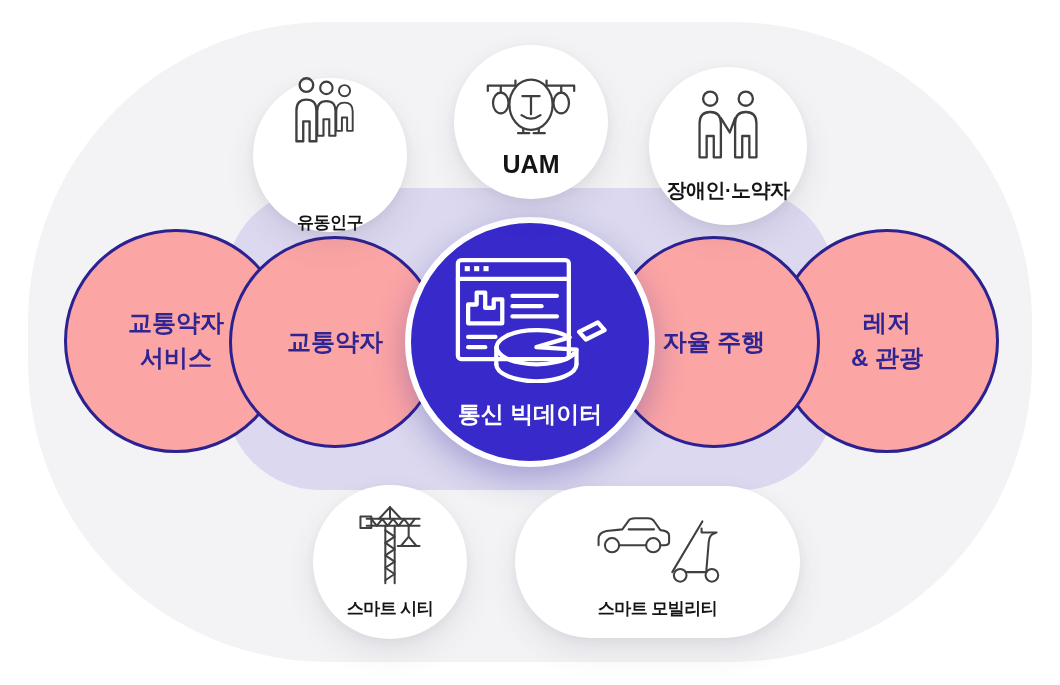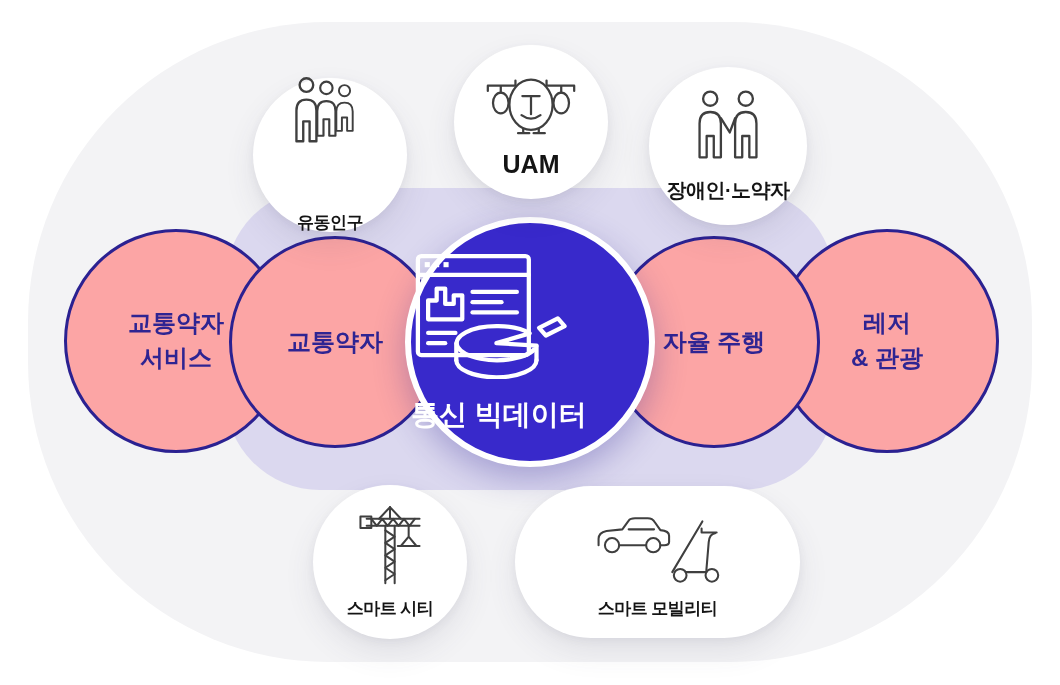--- a/index.html
+++ b/index.html
@@ -28,22 +28,22 @@
   .ring-inner{z-index:3;}
   #c-left  {left:64px; top:229px;width:224px;height:224px;}
   #c-left2 {left:229px;top:236px;width:212px;height:212px;}
   #c-right2{left:608px;top:236px;width:212px;height:212px;}
   #c-right {left:775px;top:229px;width:224px;height:224px;}
   
   .center-circle{
     left:405px;top:217px;width:250px;height:250px;border-radius:50%;
     background:#3829cb;border:6px solid #ffffff;z-index:4;
     box-shadow:0 12px 32px rgba(43,33,145,.30);
-    display:flex;flex-direction:column;align-items:flex-start;justify-content:center;
-    color:#ffffff;font-weight:bold;font-size:28px;text-align:center;
+    display:flex;flex-direction:column;align-items:center;justify-content:center;
+    color:#ffffff;font-weight:bold;font-size:23px;text-align:center;
   }
   .center-circle .icon{margin-bottom:10px;}
   
   .sat{
     background:#ffffff;border-radius:50%;z-index:5;
     box-shadow:0 14px 30px rgba(70,70,100,.10),0 3px 8px rgba(70,70,100,.07);
     display:flex;flex-direction:column;align-items:center;justify-content:center;
     color:#141414;font-weight:bold;text-align:center;
   }
   .sat .lbl{font-size:17px;margin-top:5px;letter-spacing:-0.5px;}

